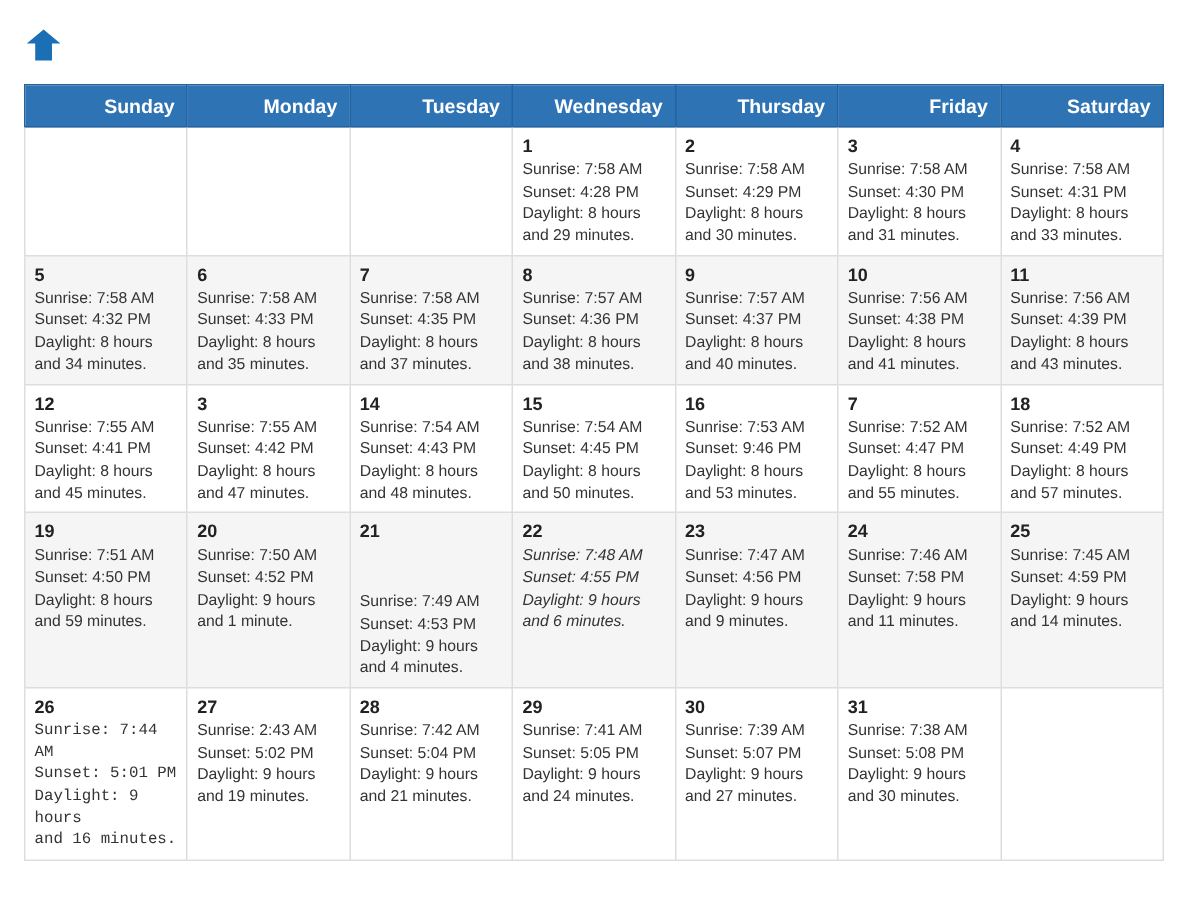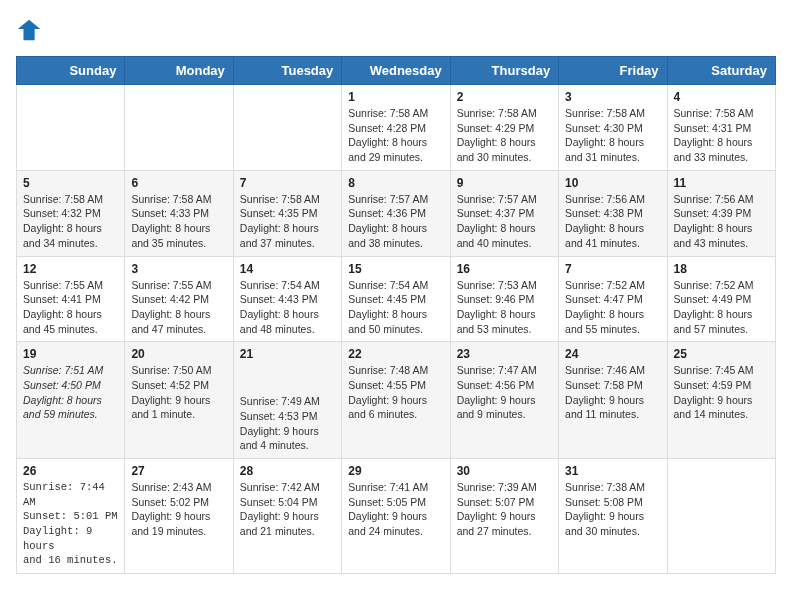--- a/index.html
+++ b/index.html
@@ -245,42 +245,42 @@
           <div class="day-number">18</div>
           <div class="day-info" style="white-space: pre-line;">Sunrise: 7:52 AM
 Sunset: 4:49 PM
 Daylight: 8 hours
 and 57 minutes.</div>
         </td>
       </tr>
       <tr>
         <td>
           <div class="day-number">19</div>
-          <div class="day-info" style="white-space: pre-line; font-style: italic;">Sunrise: 7:51 AM
+          <div class="day-info" style="white-space: pre-line;">Sunrise: 7:51 AM
 Sunset: 4:50 PM
 Daylight: 8 hours
 and 59 minutes.</div>
         </td>
         <td>
           <div class="day-number">20</div>
           <div class="day-info" style="white-space: pre-line;">Sunrise: 7:50 AM
 Sunset: 4:52 PM
 Daylight: 9 hours
 and 1 minute.</div>
         </td>
         <td>
           <div class="day-number">21</div>
           <div class="day-info" style="white-space: pre-line; margin-top: 33px;">Sunrise: 7:49 AM
 Sunset: 4:53 PM
 Daylight: 9 hours
 and 4 minutes.</div>
         </td>
         <td>
           <div class="day-number">22</div>
-          <div class="day-info" style="white-space: pre-line;">Sunrise: 7:48 AM
+          <div class="day-info" style="white-space: pre-line; font-style: italic;">Sunrise: 7:48 AM
 Sunset: 4:55 PM
 Daylight: 9 hours
 and 6 minutes.</div>
         </td>
         <td>
           <div class="day-number">23</div>
           <div class="day-info" style="white-space: pre-line;">Sunrise: 7:47 AM
 Sunset: 4:56 PM
 Daylight: 9 hours
 and 9 minutes.</div>

